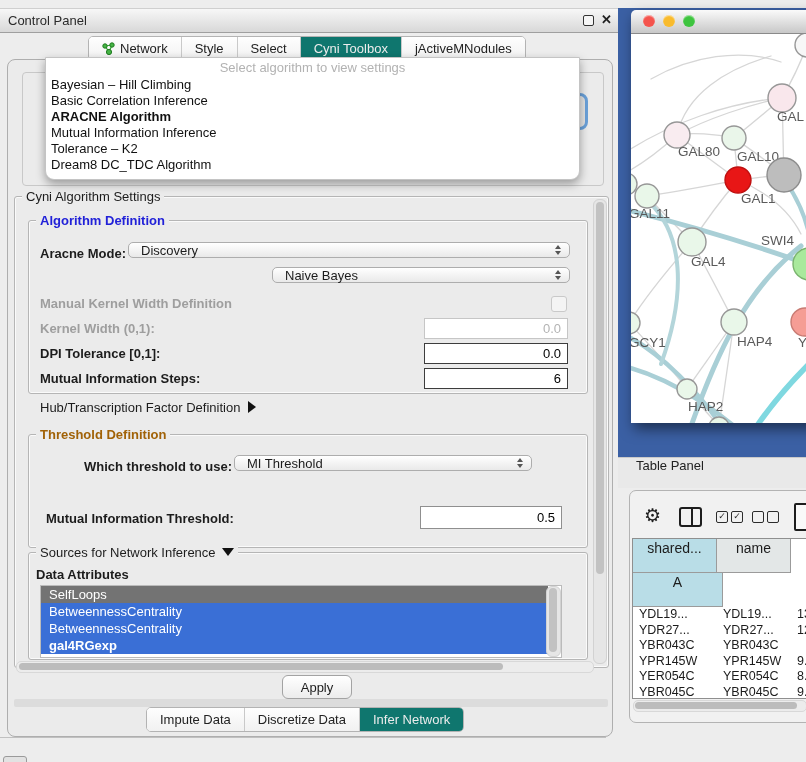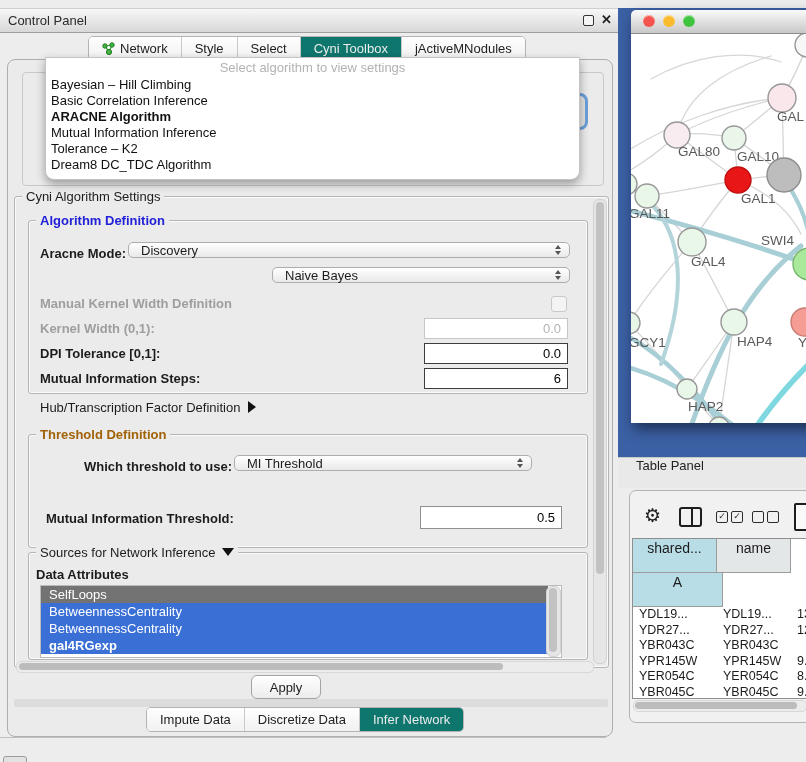--- a/index.html
+++ b/index.html
@@ -70,21 +70,21 @@
   .tri-d{display:inline-block;width:0;height:0;border-left:6px solid transparent;
     border-right:6px solid transparent;border-top:8px solid #111;margin-left:6px;vertical-align:1px}
   
   .vtrack{position:absolute;background:#e6e6e6;border-radius:6px;border:1px solid #d2d2d2}
   .vthumb{position:absolute;background:#c2c2c2;border-radius:5px}
   
   .attr-list{left:40px;top:585px;width:520px;height:71px;background:#fff;border:1px solid #bbb;overflow:hidden}
   .attr-item{height:17px;line-height:17px;color:#fff;padding-left:8px;font-size:13px;margin-right:13px}
   
   .band{left:14px;top:699px;width:594px;height:8px;background:#dcdcdc;border-radius:2px}
-  .btn{left:251px;top:675px;width:68px;height:22px;border:1px solid #a3a3a3;border-radius:6px;
+  .btn{left:282px;top:675px;width:68px;height:22px;border:1px solid #a3a3a3;border-radius:6px;
     background:linear-gradient(#ffffff,#ececec);font-size:13px;display:flex;align-items:center;justify-content:center}
   
   .right-bg{left:618px;top:0;width:188px;height:762px;background:#ededed}
   .desktop{left:618px;top:8px;width:188px;height:449px}
   .net-window{left:631px;top:10px;width:190px;height:413px;border-radius:5px 0 0 0;
     box-shadow:3px 6px 14px rgba(0,0,0,.5)}
   .net-titlebar{position:absolute;left:0;top:0;width:100%;height:23px;
     background:linear-gradient(#fafafa,#c8c8c8);border-bottom:1px solid #8a8a8a;
     border-radius:5px 0 0 0}
   .light{position:absolute;top:5px;width:12px;height:12px;border-radius:50%;box-shadow:inset 0 1px 1px rgba(255,255,255,.6)}

